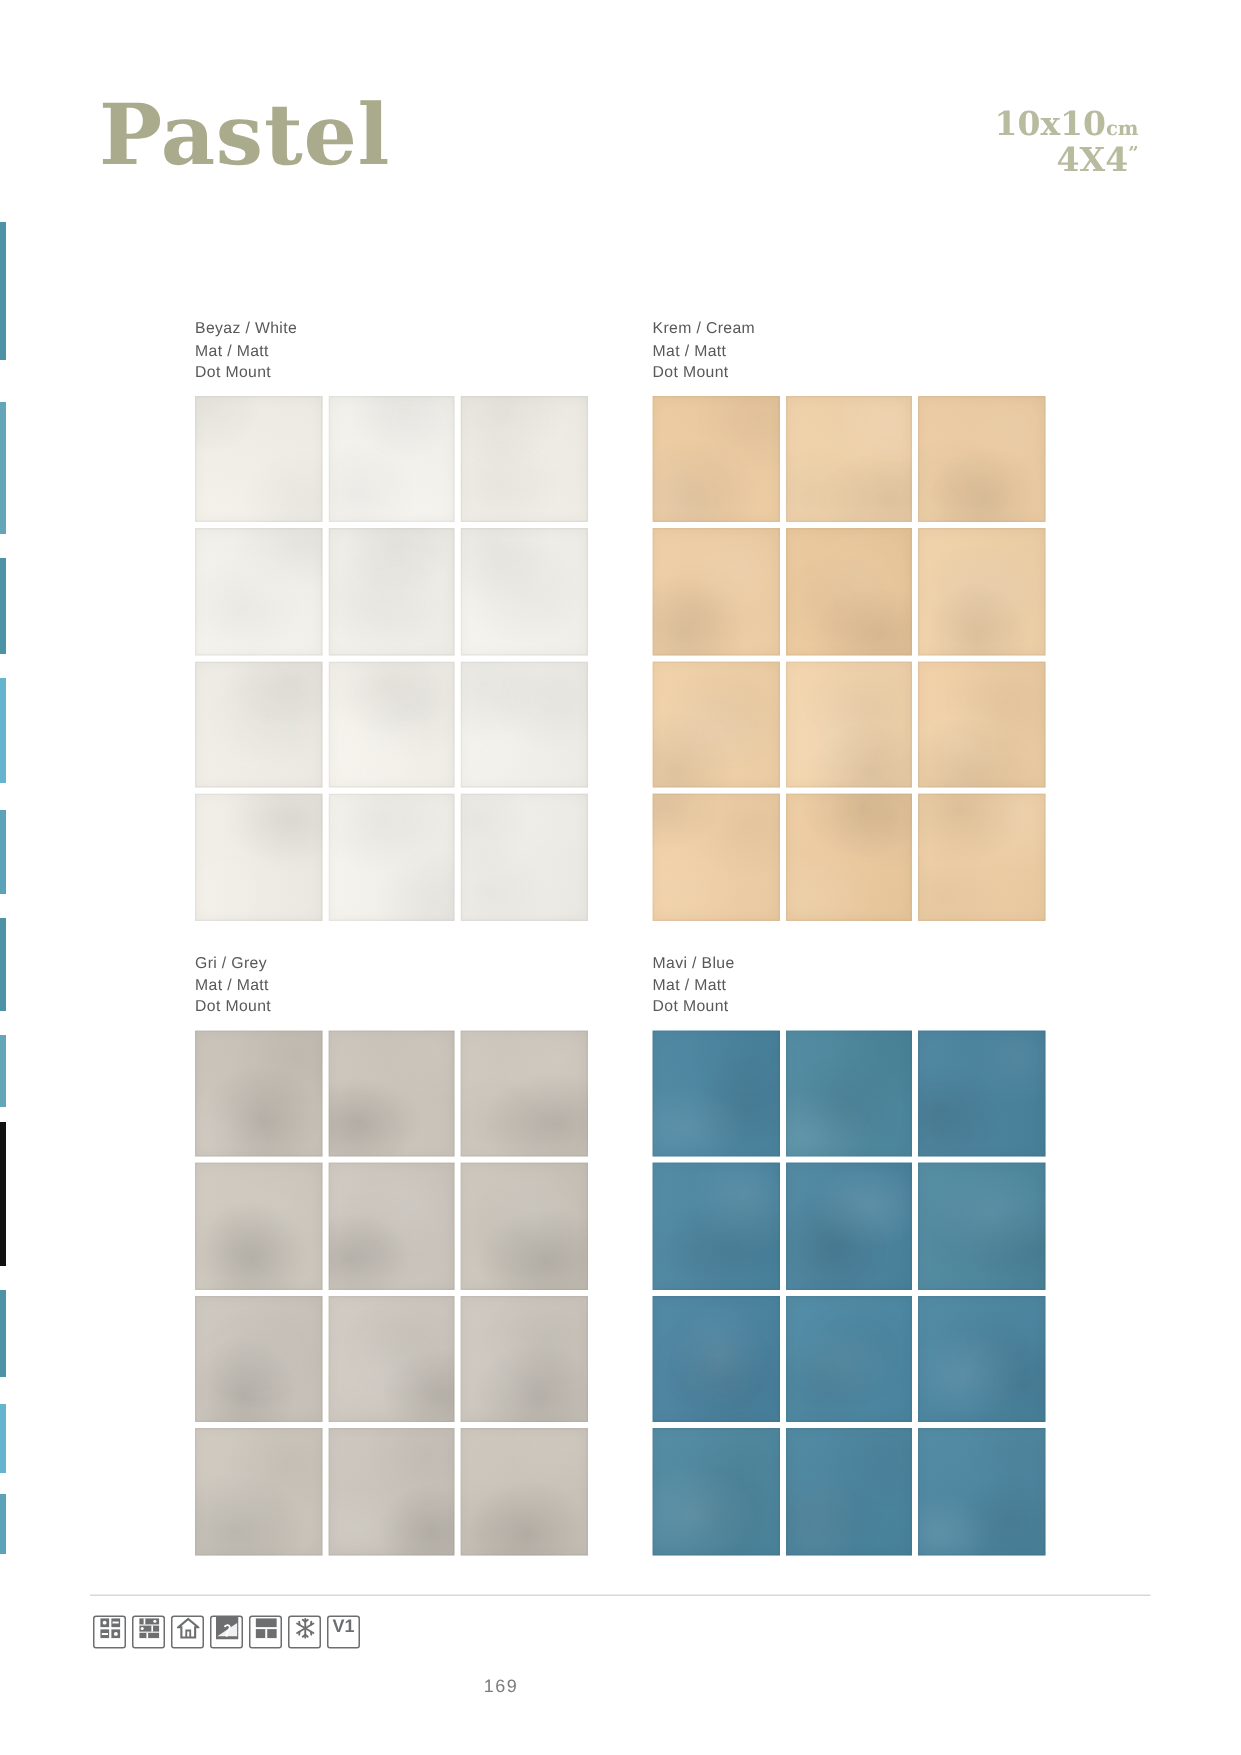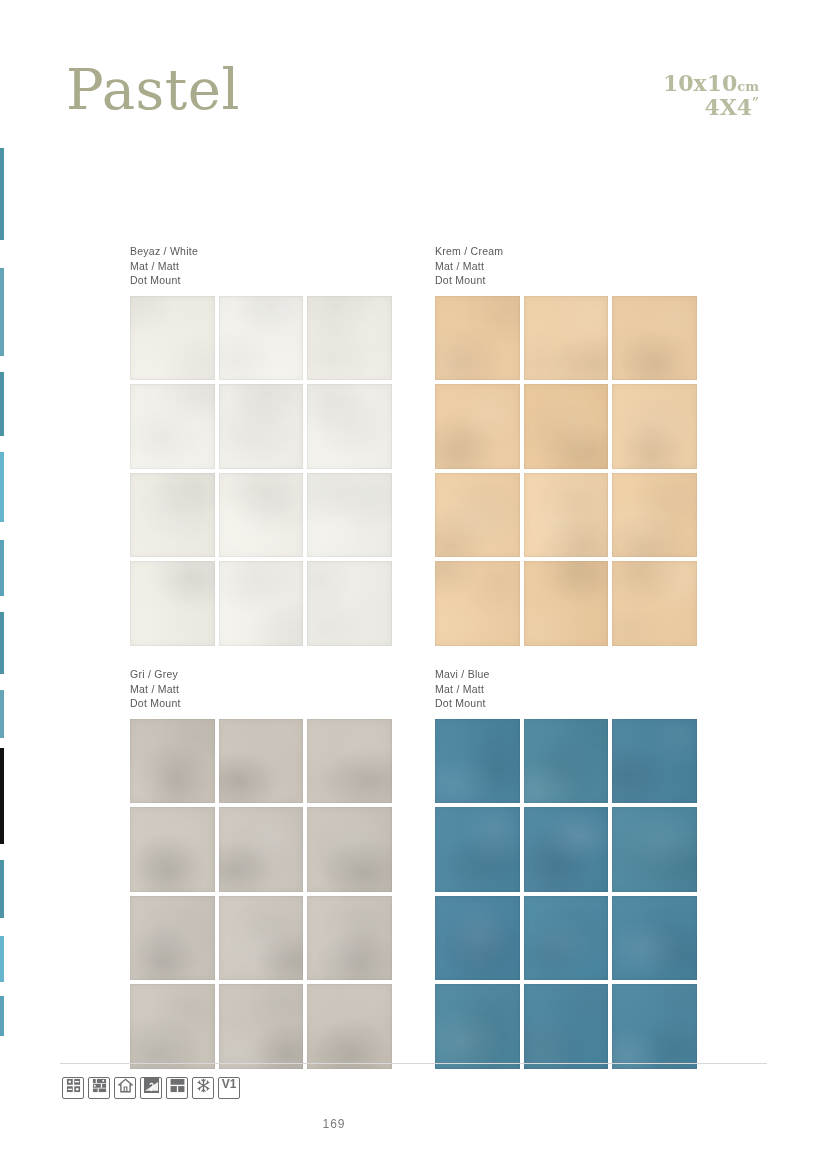--- a/index.html
+++ b/index.html
@@ -44,21 +44,21 @@
     left: 0;
     top: 0;
     width: 827px;
     height: 170px;
   }
   .brand-title {
     position: absolute;
     left: 66px;
     top: 62px;
     font-family: "DejaVu Serif", "Liberation Serif", serif;
-    font-weight: 400;
+    font-weight: 700;
     font-size: 56px;
     letter-spacing: 0.5px;
     color: #a9ab8c;
     line-height: 1;
   }
   .size-block {
     position: absolute;
     right: 68px;
     top: 72px;
     text-align: right;
@@ -98,21 +98,20 @@
     width: 262px;
   }
   .panel-caption {
     font-family: "Liberation Sans", sans-serif;
     font-size: 10.5px;
     font-weight: 400;
     color: #58585a;
     line-height: 14.5px;
     letter-spacing: 0.25px;
     margin-bottom: 8px;
-    margin-top: 32px;
   }
   .panel-caption div { white-space: nowrap; }
 
   .tile-grid {
     position: relative;
     width: 262px;
     height: 350px;
     display: grid;
     grid-template-columns: repeat(3, 1fr);
     grid-template-rows: repeat(4, 1fr);

